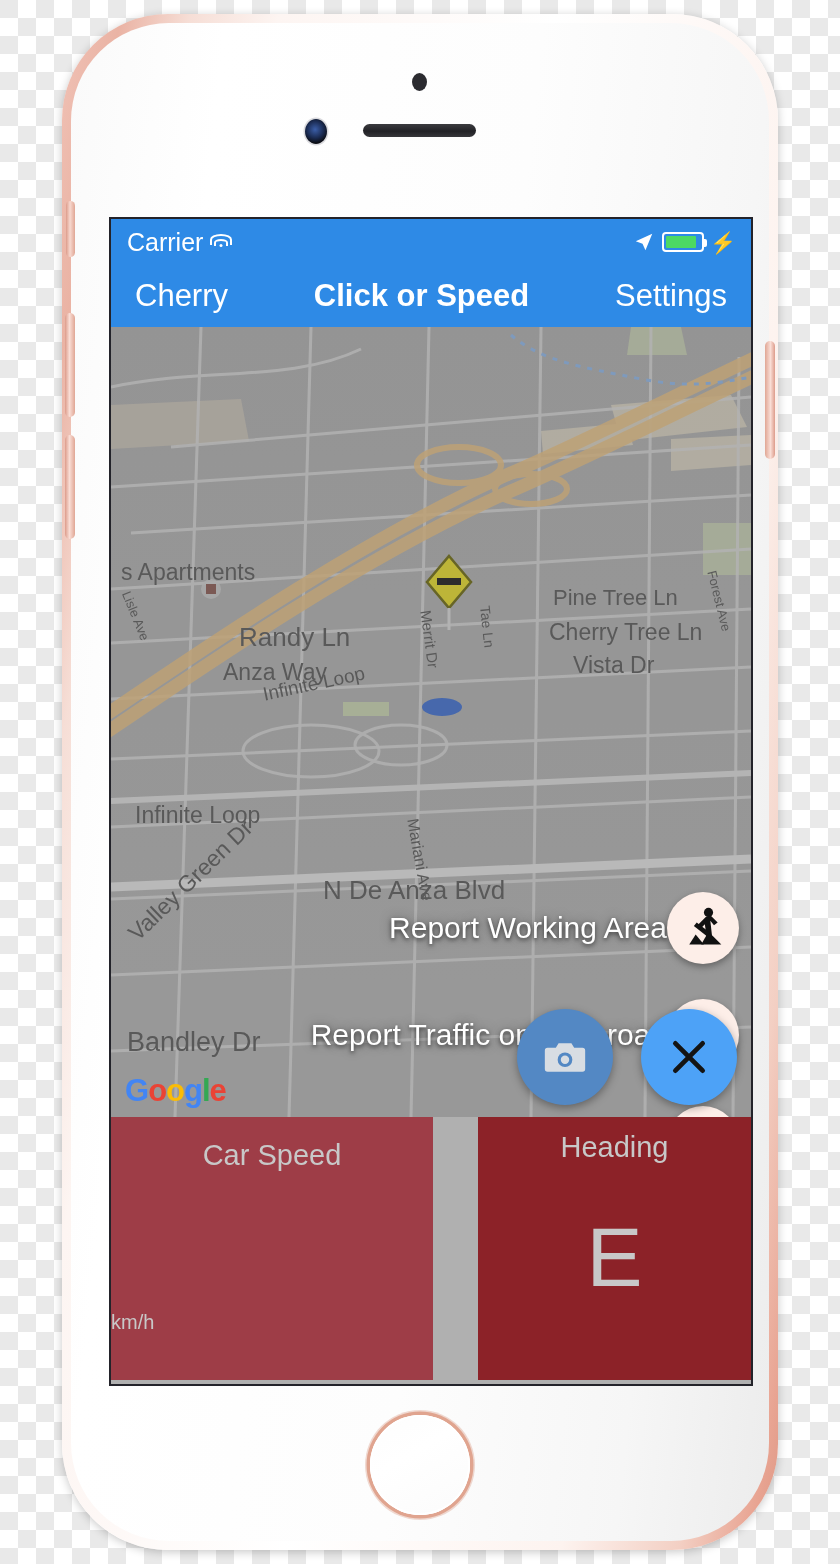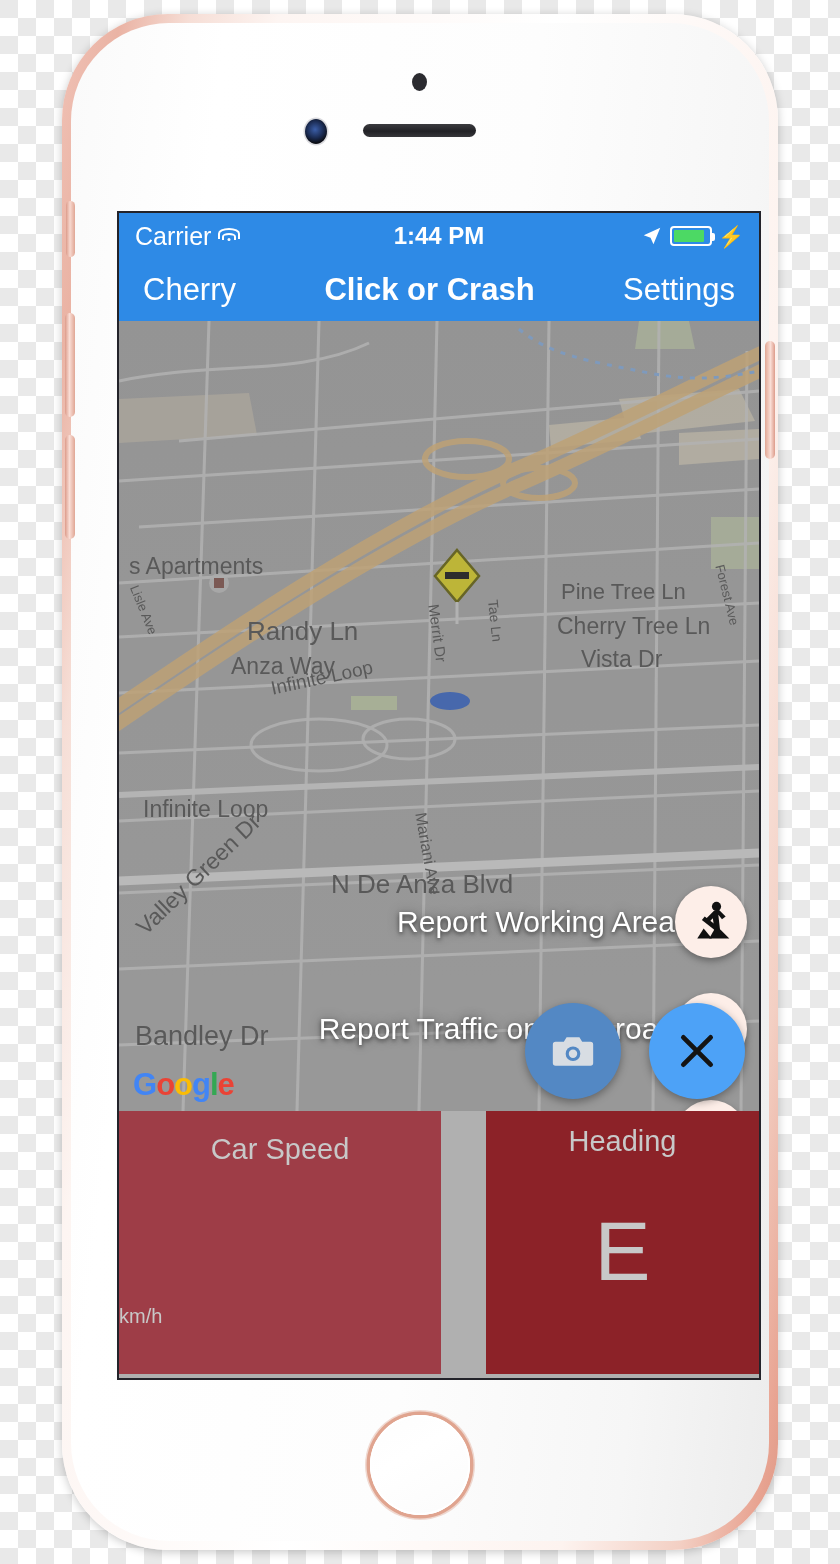--- a/index.html
+++ b/index.html
@@ -43,24 +43,23 @@
   #earpiece{position:absolute;left:50%;margin-left:-57px;top:101px;width:113px;height:13px;border-radius:7px;
     background:linear-gradient(180deg,#3b3b3f,#222226 55%,#36363a);}
 
   
   #home-btn{position:absolute;left:50%;margin-left:-50px;bottom:26px;width:100px;height:100px;border-radius:50%;
     background:linear-gradient(150deg,#fdfdfd,#ffffff 40%,#fbfbfb);
     box-shadow:0 0 0 3.5px #e0a48f, inset 0 0 0 2px #fff, 0 0 0 5px rgba(215,150,125,.35);}
 
   
   #screen{
-    position:absolute;left:38px;top:188px;width:640px;height:1165px;
+    position:absolute;left:38px;top:194px;width:640px;height:1165px;
     background:#b0b0b0;overflow:hidden;
     border:2px solid #23232a;
-    margin-left:8px;
   }
 
   
   #statusbar{height:46px;background:#2e8ae6;color:#fff;position:relative;
     display:flex;align-items:center;font-size:25px;}
   #sb-left{position:absolute;left:16px;display:flex;align-items:center;gap:7px;}
   #sb-time{position:absolute;left:0;right:0;text-align:center;font-weight:bold;font-size:24px;}
   #sb-right{position:absolute;right:14px;display:flex;align-items:center;gap:7px;}
   .wifi{width:22px;height:17px;position:relative;display:inline-block;}
   .wifi i{position:absolute;border:2.6px solid #fff;border-bottom:none;border-radius:50% 50% 0 0;left:50%;transform:translateX(-50%);}
@@ -136,35 +135,34 @@
 
       <div id="statusbar">
         <div id="sb-left">
           <span>Carrier</span>
           <span class="wifi">
               <i></i>
               <i></i>
               <i></i>
             </span>
         </div>
-        <div id="sb-time">1:44 PM</div>
         <div id="sb-right">
           <svg width="22" height="22" viewBox="0 0 24 24">
             <path d="M21 3L3 11.2l7.4 2.6L13.6 21z" fill="#fff"></path>
           </svg>
           <span class="battery">
               <span style="width:88%"></span>
             </span>
           <span class="bolt">⚡</span>
         </div>
       </div>
 
       <div id="navbar">
         <div class="nav-side">Cherry</div>
-        <div id="nav-title">Click or Crash</div>
+        <div id="nav-title">Click or Speed</div>
         <div class="nav-side">Settings</div>
       </div>
 
       <div id="map">
         <svg id="map-img" viewBox="0 0 640 790" preserveAspectRatio="none">
           <defs>
             <linearGradient id="mapbg" x1="0" y1="0" x2="0" y2="1">
               <stop offset="0" stop-color="#aeaeae"></stop>
               <stop offset="1" stop-color="#b4b4b4"></stop>
             </linearGradient>

